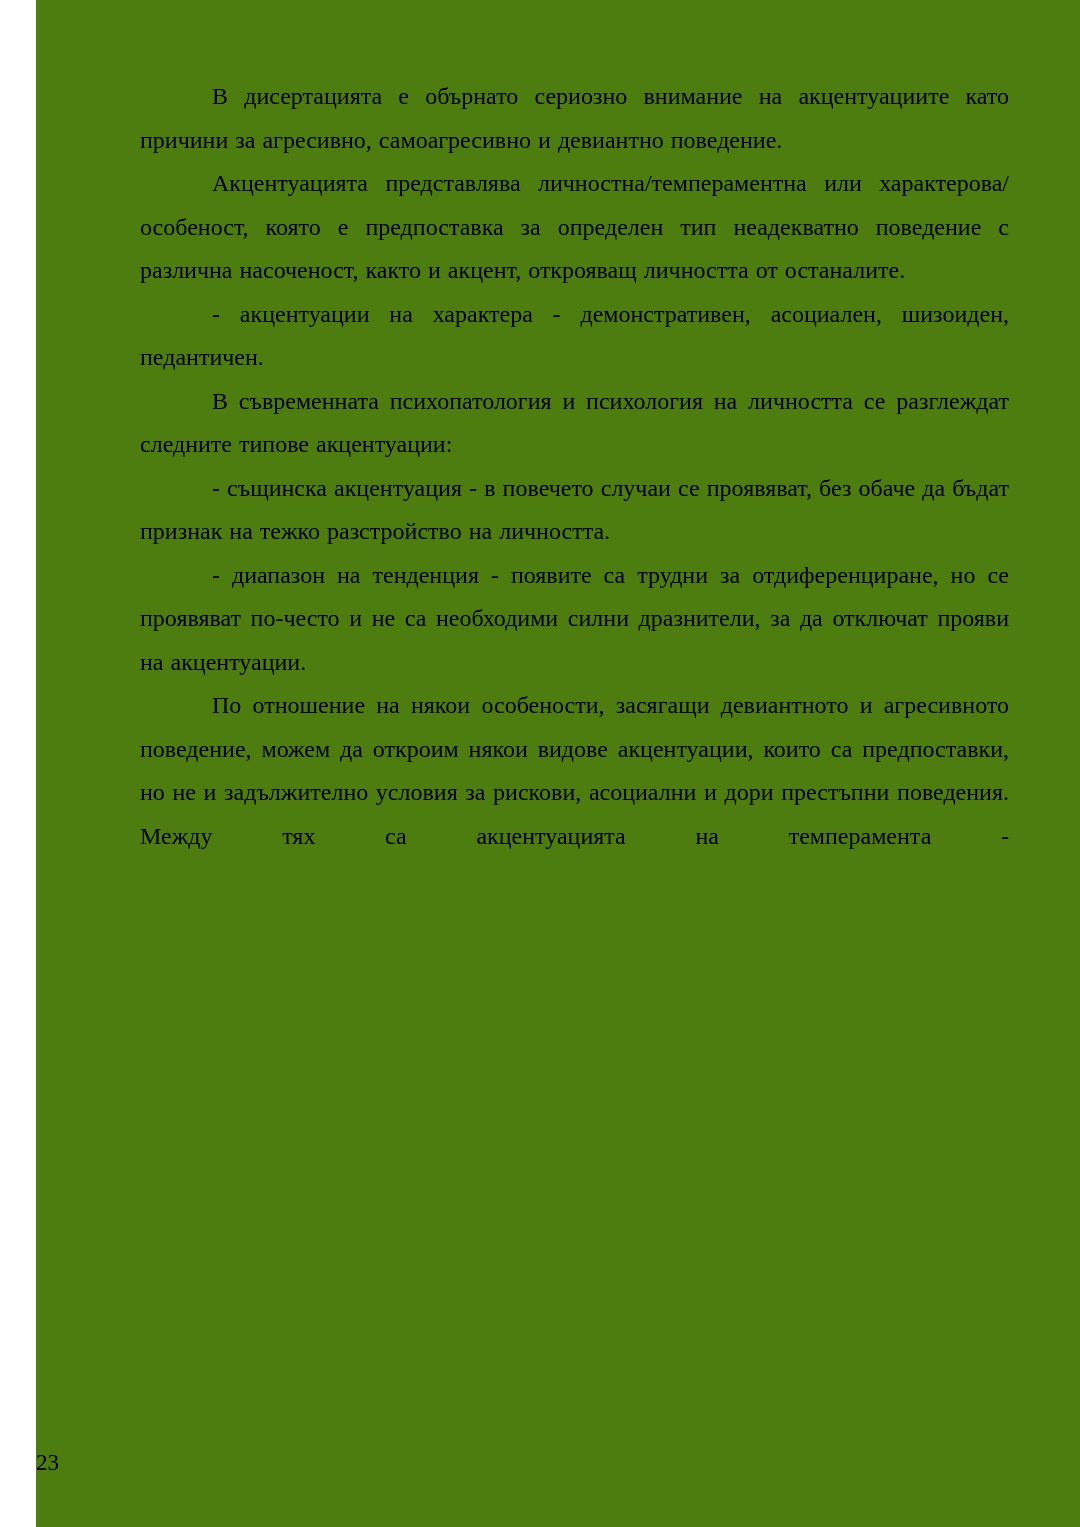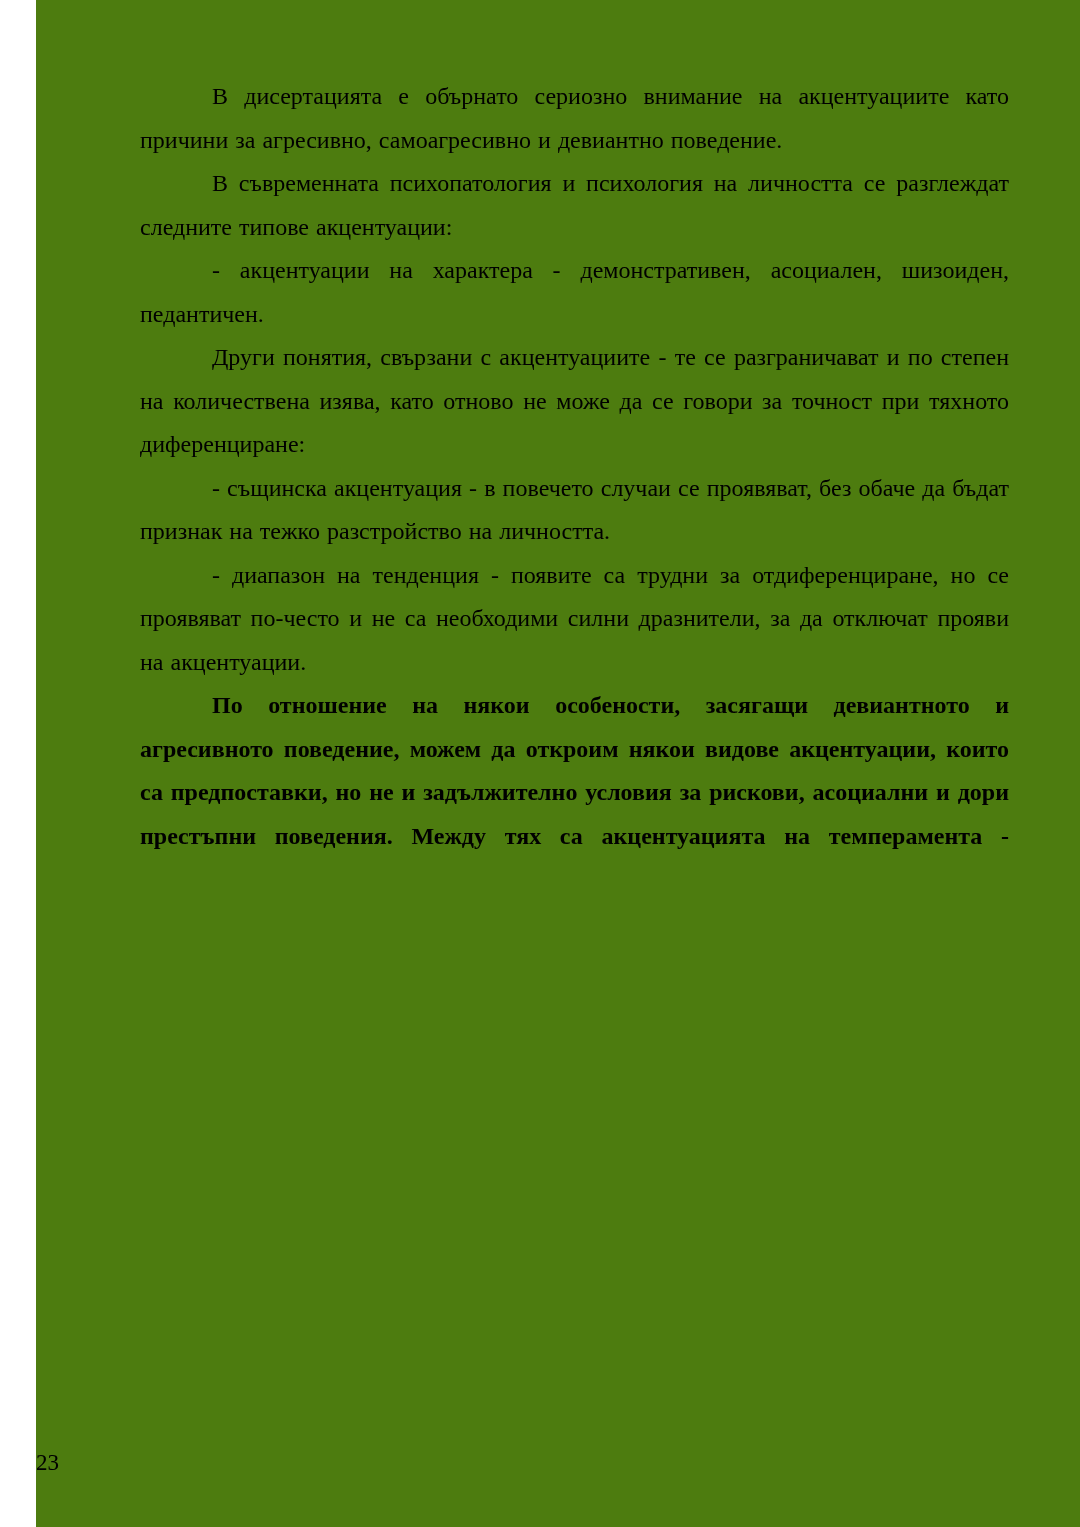--- a/index.html
+++ b/index.html
@@ -28,42 +28,41 @@
   }
   .content p {
     margin: 0;
     padding: 0;
     text-indent: 72px;
     word-spacing: 1px;
   }
   .content p.continued {
     
     text-align-last: justify;
-    font-weight: bold;
   }
   .page-number {
     position: absolute;
     top: 1448px;
     left: 0;
     width: 100%;
     text-align: left;
     color: #000000;
     font-family: Liberation Serif, serif;
     font-size: 23px;
     line-height: 30px;
   }
 </style>
 </head>
 <body>
 
 <div class="page">
   <div class="content">
     <p>В дисертацията е обърнато сериозно внимание на акцентуациите като причини за агресивно, самоагресивно и девиантно поведение.</p>
+    <p>Акцентуацията представлява личностна/темпераментна или характерова/особеност, която е предпоставка за определен тип неадекватно поведение с различна насоченост, както и акцент, открояващ личността от останалите.</p>
+    <p>- акцентуации на характера - демонстративен, асоциален, шизоиден, педантичен.</p>
     <p>В съвременната психопатология и психология на личността се разглеждат следните типове акцентуации:</p>
-    <p>- акцентуации на характера - демонстративен, асоциален, шизоиден, педантичен.</p>
-    <p>Други понятия, свързани с акцентуациите - те се разграничават и по степен на количествена изява, като отново не може да се говори за точност при тяхното диференциране:</p>
     <p>- същинска акцентуация - в повечето случаи се проявяват, без обаче да бъдат признак на тежко разстройство на личността.</p>
     <p>- диапазон на тенденция - появите са трудни за отдиференциране, но се проявяват по-често и не са необходими силни дразнители, за да отключат прояви на акцентуации.</p>
     <p class="continued">По отношение на някои особености, засягащи девиантното и агресивното поведение, можем да откроим някои видове акцентуации, които са предпоставки, но не и задължително условия за рискови, асоциални и дори престъпни поведения. Между тях са акцентуацията на темперамента -</p>
   </div>
 
   <div class="page-number">23</div>
 </div>
 
 </body></html>

